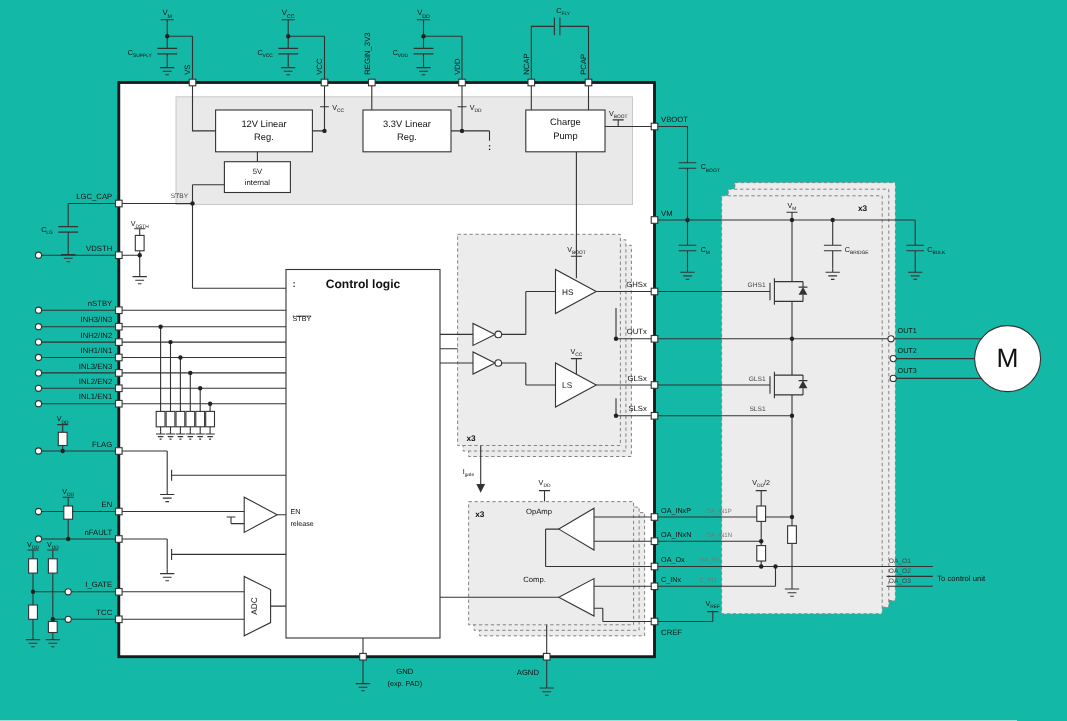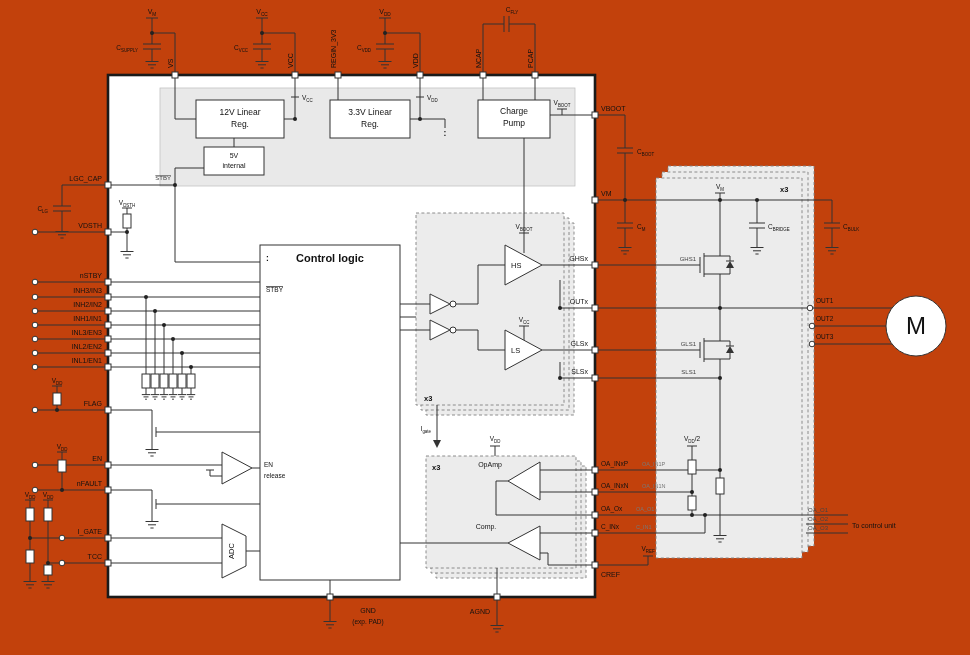--- a/index.html
+++ b/index.html
@@ -1,16 +1,16 @@
 <!DOCTYPE html>
 <html><head>
 <meta charset="utf-8">
 <style>
   html,body{margin:0;padding:0;background:#fff}
-  .stage{width:970px;height:655px;position:relative;background:#c2410c;font-family:"Liberation Sans",sans-serif}
+  .stage{width:970px;height:655px;position:relative;background:#14b8a6;font-family:"Liberation Sans",sans-serif}
   svg{display:block}
   .w{stroke:#333;stroke-width:1;fill:none}
   .w2{stroke:#1a1a1a;stroke-width:2.6;fill:#fff}
   .bx{fill:#fff;stroke:#333;stroke-width:1}
   .gray{fill:#e9e9e9;stroke:#c2c2c2;stroke-width:0.8}
   .dash{fill:#ececec;stroke:#828282;stroke-width:0.9;stroke-dasharray:3 2.4}
   .dot{fill:#222;stroke:none}
   .term{fill:#fff;stroke:#333;stroke-width:1}
   .pin{fill:#fff;stroke:#333;stroke-width:1}
   .res{fill:#fff;stroke:#333;stroke-width:1}

